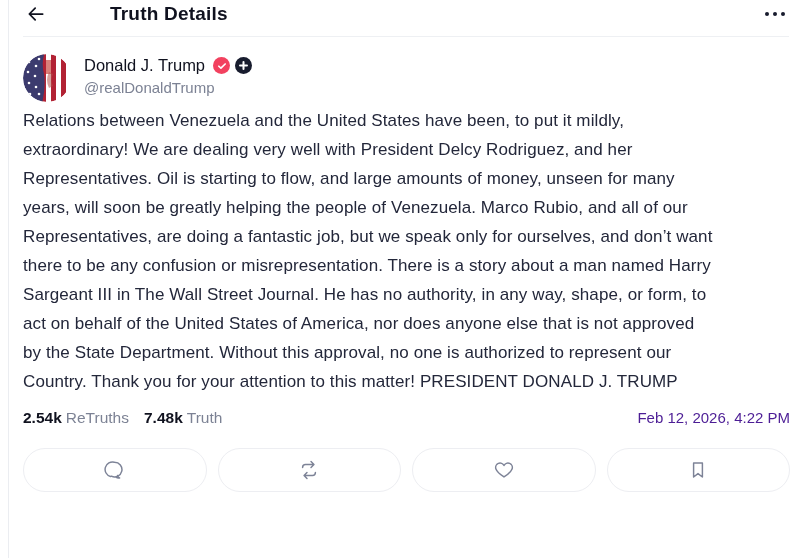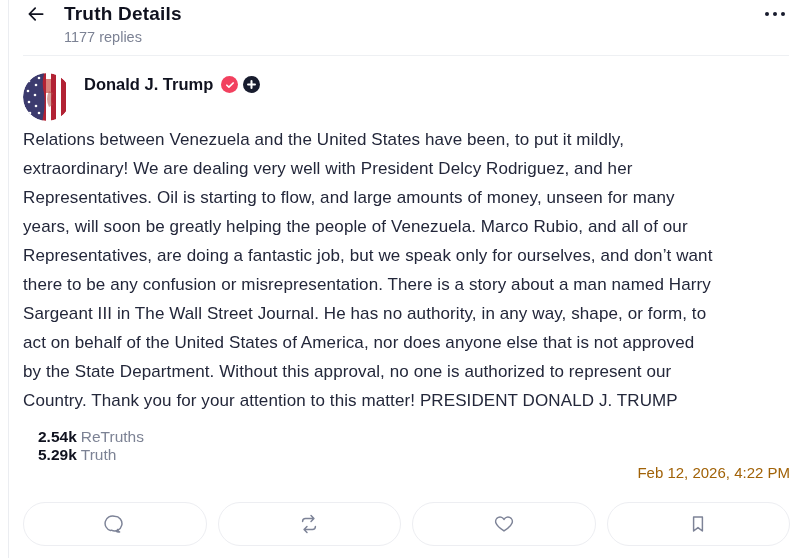--- a/index.html
+++ b/index.html
@@ -7,21 +7,21 @@
   body { font-family: "Liberation Sans", sans-serif; color: #181c2e; position: relative; }
 
   .page {
     position: absolute; top: 0; left: 8px; right: 0; bottom: 0;
     border-left: 1px solid #ebedf1;
     background: #ffffff;
   }
 
   
   .header { padding: 2px 16px 0 14px; }
-  .header-row { display: flex; align-items: center; }
+  .header-row { display: flex; align-items: center; gap: 46px; }
   .back-btn {
     width: 26px; height: 24px; display: flex; align-items: center; justify-content: center;
     background: none; border: none; cursor: pointer; color: #10121f; padding: 0;
   }
   .back-btn svg { display: block; }
   .page-title {
     font-size: 19px; font-weight: 700; color: #10121f; margin-left: 15px;
     letter-spacing: .2px;
   }
   .menu-btn {
@@ -35,43 +35,43 @@
   
   .content { padding: 0 15px 0 14px; }
   .author-row { display: flex; align-items: flex-start; margin-top: 17px; }
   .avatar {
     width: 48px; height: 48px; border-radius: 50%; overflow: hidden; flex: 0 0 48px;
     cursor: pointer;
   }
   .avatar svg { display: block; }
   .author-meta { margin-left: 13px; padding-top: 2px; }
   .author-name-row { display: flex; align-items: center; gap: 5px; }
-  .author-name { font-size: 16.5px; font-weight: 700; color: #10121f; cursor: pointer; }
+  .author-name { font-size: 16.5px; font-weight: 400; color: #10121f; cursor: pointer; }
   .badge-verified {
     width: 17px; height: 17px; border-radius: 50%; background: #f2415f;
     display: inline-flex; align-items: center; justify-content: center; margin-left: 3px;
   }
   .badge-plus {
     width: 17px; height: 17px; border-radius: 50%; background: #181c2e;
     display: inline-flex; align-items: center; justify-content: center;
   }
   .author-handle { font-size: 15px; color: #7c8294; margin-top: 4px; }
 
   .body-text {
     margin-top: 4px; font-size: 17px; line-height: 29px; color: #23273a;
     max-width: 772px; white-space: pre-line; letter-spacing: .1px;
   }
 
   
-  .stats-row { display: flex; align-items: baseline; margin-top: 13px; font-size: 15.5px; flex-direction: column; }
+  .stats-row { display: flex; align-items: baseline; margin-top: 13px; font-size: 15.5px; }
   .stat-group { cursor: pointer; }
   .stat-value { font-weight: 700; color: #10121f; }
   .stat-label { color: #7c8294; margin-left: 4px; }
   .stat-group + .stat-group { margin-left: 15px; }
-  .timestamp { margin-left: auto; color: #a16207; font-size: 15px; }
+  .timestamp { margin-left: auto; color: #4c1d95; font-size: 15px; }
 
   
   .actions-row { display: flex; gap: 11px; margin-top: 21px; }
   .action-btn {
     flex: 1; height: 44px; background: #ffffff; border: 1px solid #edeef2;
     border-radius: 22px; display: flex; align-items: center; justify-content: center;
     cursor: pointer;
   }
   .action-btn svg { display: block; stroke: #7d8397; fill: none; stroke-width: 1.6; }
 </style>
@@ -91,21 +91,20 @@
       </button>
       <div class="page-title">Truth Details</div>
       <button class="menu-btn" aria-label="more options">
         <span style="display:flex;gap:3.5px">
             <i></i>
             <i></i>
             <i></i>
           </span>
       </button>
     </div>
-    <div class="replies-count">1177 replies</div>
     <hr class="header-divider">
   </div>
 
   <div class="content">
 
     <div class="author-row">
       <div class="avatar">
         <span>
           <svg width="48" height="48" viewBox="0 0 48 48">
             <defs>
@@ -143,40 +142,41 @@
             <svg width="10" height="10" viewBox="0 0 12 12">
                 <path d="M2.2 6.3 4.7 8.6 9.8 3.6" fill="none" stroke="#ffffff" stroke-width="2" stroke-linecap="round" stroke-linejoin="round"></path>
               </svg>
           </span>
           <span class="badge-plus">
             <svg width="11" height="11" viewBox="0 0 12 12">
                 <path d="M6 2.2v7.6M2.2 6h7.6" stroke="#ffffff" stroke-width="2.2" stroke-linecap="round"></path>
               </svg>
           </span>
         </div>
+        <div class="author-handle">@realDonaldTrump</div>
       </div>
     </div>
 
     <p class="body-text">Relations between Venezuela and the United States have been, to put it mildly,
 extraordinary! We are dealing very well with President Delcy Rodriguez, and her
 Representatives. Oil is starting to flow, and large amounts of money, unseen for many
 years, will soon be greatly helping the people of Venezuela. Marco Rubio, and all of our
 Representatives, are doing a fantastic job, but we speak only for ourselves, and don’t want
 there to be any confusion or misrepresentation. There is a story about a man named Harry
 Sargeant III in The Wall Street Journal. He has no authority, in any way, shape, or form, to
 act on behalf of the United States of America, nor does anyone else that is not approved
 by the State Department. Without this approval, no one is authorized to represent our
 Country. Thank you for your attention to this matter! PRESIDENT DONALD J. TRUMP</p>
 
     <div class="stats-row">
       <span class="stat-group">
         <span class="stat-value">2.54k</span><span class="stat-label">ReTruths</span>
       </span>
       <span class="stat-group">
-        <span class="stat-value">5.29k</span><span class="stat-label">Truth</span>
+        <span class="stat-value">7.48k</span><span class="stat-label">Truth</span>
       </span>
       <span class="timestamp">Feb 12, 2026, 4:22 PM</span>
     </div>
 
     <div class="actions-row">
 
       <button class="action-btn" aria-label="reply">
         <span>
           <svg width="22" height="22" viewBox="0 0 24 24">
             <path d="M11.5 3.5a8 8 0 1 1-3.4 15.2 8.4 8.4 0 0 1-1 .4 8 8 0 1 1 4.4-15.6z M14.8 17.9c.3 1.5 1 2.4 2.2 2.8-1.6.4-3-.1-4-1.1" stroke-linecap="round" stroke-linejoin="round"></path>

